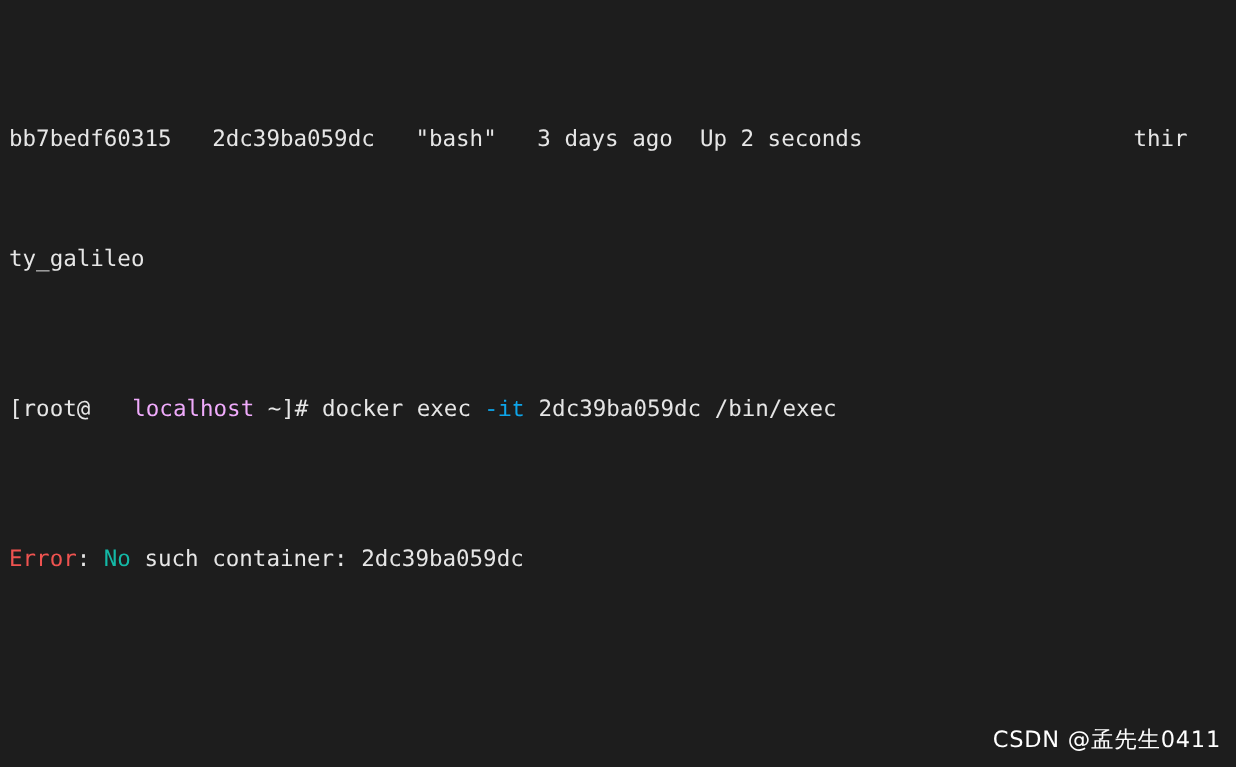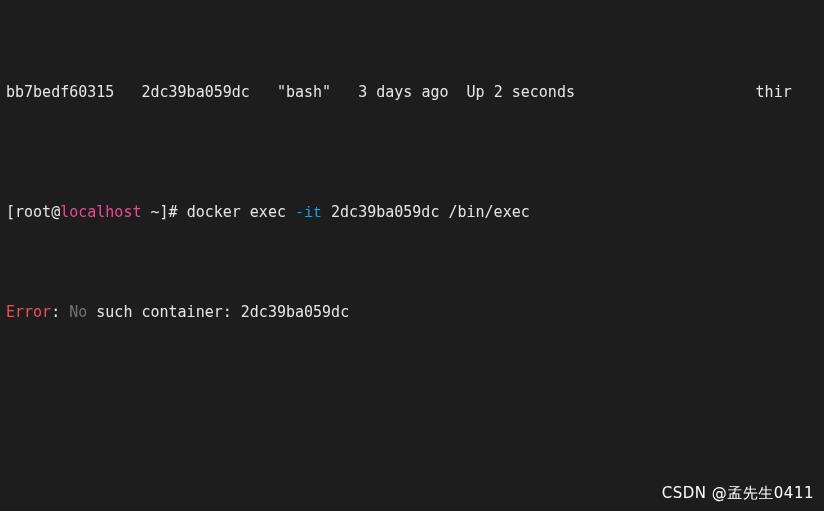--- a/index.html
+++ b/index.html
@@ -31,43 +31,44 @@
   }
   .row {
     height: 20px;
     white-space: pre;
     overflow: hidden;
   }
 
   
   .c-white   { color: #e6e6e6; text-align: center; }
   .c-cyan    { color: #0ea5e9; font-family: Liberation Mono, monospace; }
-  .c-magenta { color: #ec4899; }
+  .c-magenta { color: #f0abfc; margin-left: 28px; }
   .c-red     { color: #ef5350; margin-top: 16px; }
-  .c-darkred { color: #737373; }
+  .c-darkred { color: #14b8a6; }
   #watermark {
     position: absolute;
     right: 10px;
     bottom: 8px;
     font-family: "DejaVu Sans", "Liberation Sans", sans-serif;
     font-size: 15px;
     color: #ffffff;
     white-space: pre;
     letter-spacing: 0.5px;
   }
 </style>
 </head>
 <body>
 
 <div id="terminal">
   <div id="screen">
 
     
     <div class="row"><span class="c-white">bb7bedf60315</span><span class="c-white">   </span><span class="c-white">2dc39ba059dc</span><span class="c-white">   </span><span class="c-white">"bash"</span><span class="c-white">   </span><span class="c-white">3 days ago</span><span class="c-white">  </span><span class="c-white">Up 2 seconds</span><span class="c-white">                    </span><span class="c-white">thir</span></div>
 
+    <div class="row"><span class="c-white">ty_galileo</span></div>
 
     
     <div class="row"><span class="c-white">[root@</span><span class="c-magenta">localhost</span><span class="c-white"> ~]# </span><span class="c-white">docker exec </span><span class="c-cyan">-it</span><span class="c-white"> 2dc39ba059dc /bin/exec</span></div>
 
     
     <div class="row"><span class="c-red">Error</span><span class="c-white">: </span><span class="c-darkred">No</span><span class="c-white"> such container: 2dc39ba059dc</span></div>
 
     
 
     

